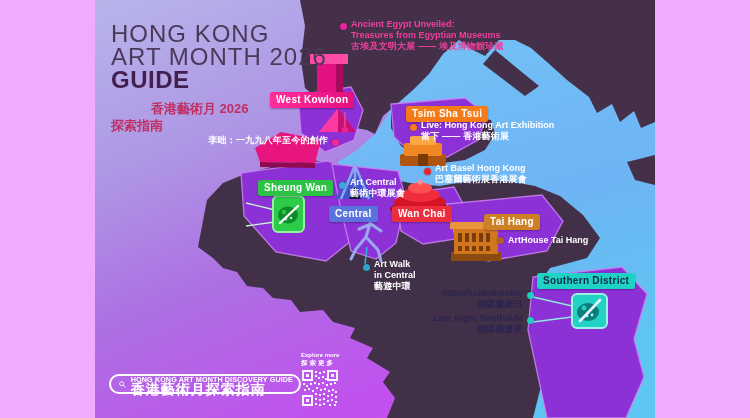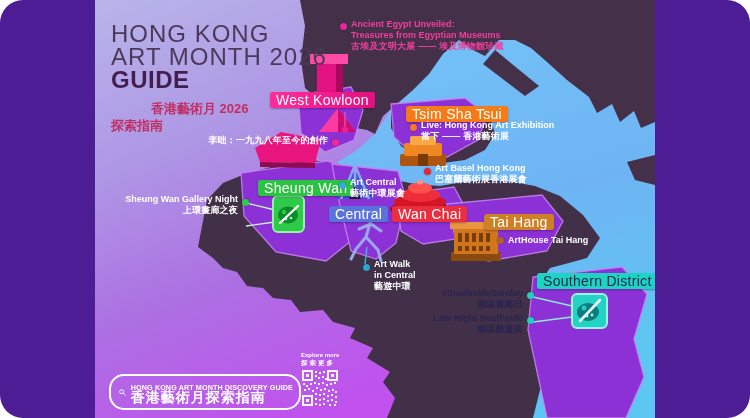--- a/index.html
+++ b/index.html
@@ -1,44 +1,44 @@
 <!DOCTYPE html>
 <html><head>
 <meta charset="utf-8">
 <style>
   html,body{margin:0;padding:0;background:#ffffff;}
-  .page{position:relative;width:750px;height:418px;background:#4c1d95;overflow:hidden;
-        font-family:"Liberation Sans","DejaVu Sans",sans-serif;border-radius:23px;}
+  .page{position:relative;width:750px;height:418px;background:#f0abfc;overflow:hidden;
+        font-family:"Liberation Sans","DejaVu Sans",sans-serif;}
   .poster{position:absolute;left:95px;top:0;width:560px;height:418px;overflow:hidden;
           background:linear-gradient(158deg,#b8b5ea 0%,#ae97e5 28%,#ad6fe2 52%,#c052ee 78%,#ca4df1 100%);}
   .map-svg{position:absolute;left:0;top:0;}
 
   
   .title{position:absolute;left:16px;top:22px;}
   .t-en{font-size:24px;line-height:23px;font-weight:500;letter-spacing:1px;color:#4c3859;}
   .t-bold{font-size:24px;line-height:23px;font-weight:800;letter-spacing:.5px;color:#421f4f;}
   .t-zh{font-size:13px;line-height:17px;font-weight:bold;color:#c02e62;}
   .t-zh.first{margin-top:9px;margin-left:40px;}
 
   
-  .pill{position:absolute;padding:1px 6px;font-size:14px;line-height:14px;font-weight:normal;
+  .pill{position:absolute;padding:1px 6px;font-size:10px;line-height:14px;font-weight:bold;
         color:#fff;border-radius:2.5px;white-space:nowrap;letter-spacing:.3px;
         box-shadow:0 1px 2px rgba(40,0,60,.35);}
   .pill.dark-text{color:#16284a;}
 
   
   .event{position:absolute;font-size:9px;line-height:11px;font-weight:bold;color:#fff;white-space:nowrap;}
   .event.right{text-align:right;}
   .event .dot{position:absolute;width:7px;height:7px;border-radius:50%;box-shadow:0 0 0 1px rgba(0,0,0,.12);}
   .event.magenta{color:#f23f9e;}
   .event.navy{color:#2b2352;}
   .zh-line{letter-spacing:.2px;}
 
   
-  .search-pill{position:absolute;left:14px;top:374px;width:192px;height:36px;border:2px solid #fff;
+  .search-pill{position:absolute;left:14px;top:374px;width:192px;height:20px;border:2px solid #fff;
                border-radius:15px;display:flex;align-items:center;gap:5px;padding:0 6px 0 8px;
                box-sizing:border-box;color:#fff;}
   .sp-text{display:flex;flex-direction:column;justify-content:center;}
   .sp-en{font-size:7.2px;line-height:9px;font-weight:bold;letter-spacing:.1px;white-space:nowrap;}
   .sp-zh{font-size:14px;line-height:10px;font-weight:bold;letter-spacing:1px;white-space:nowrap;}
 
   
   .qr-block{position:absolute;left:206px;top:352px;width:42px;color:#fff;}
   .qr-en{font-size:6px;line-height:7px;font-weight:bold;white-space:nowrap;}
   .qr-zh{font-size:6.5px;line-height:8px;font-weight:bold;letter-spacing:2px;white-space:nowrap;}
@@ -188,25 +188,20 @@
       <div>Art Central</div>
       <div class="zh-line">藝術中環展會</div>
     </div>
 
     <div class="event" style="left:340px;top:163px;">
       <span class="dot" style="background:#e82430;left:-11px;top:5px;"></span>
       <div>Art Basel Hong Kong</div>
       <div class="zh-line">巴塞爾藝術展香港展會</div>
     </div>
 
-    <div class="event right" style="right:417px;top:194px;">
-      <span class="dot" style="background:#2ecc4a;right:-11px;top:5px;"></span>
-      <div>Sheung Wan Gallery Night</div>
-      <div class="zh-line">上環畫廊之夜</div>
-    </div>
 
 
     <div class="event" style="left:413px;top:235px;">
       <span class="dot" style="background:#b26030;left:-11px;top:2px;"></span>
       <div>ArtHouse Tai Hang</div>
     </div>
 
     <div class="event" style="left:279px;top:259px;">
       <span class="dot" style="background:#2aa4c8;left:-11px;top:5px;"></span>
       <div>Art Walk</div>

